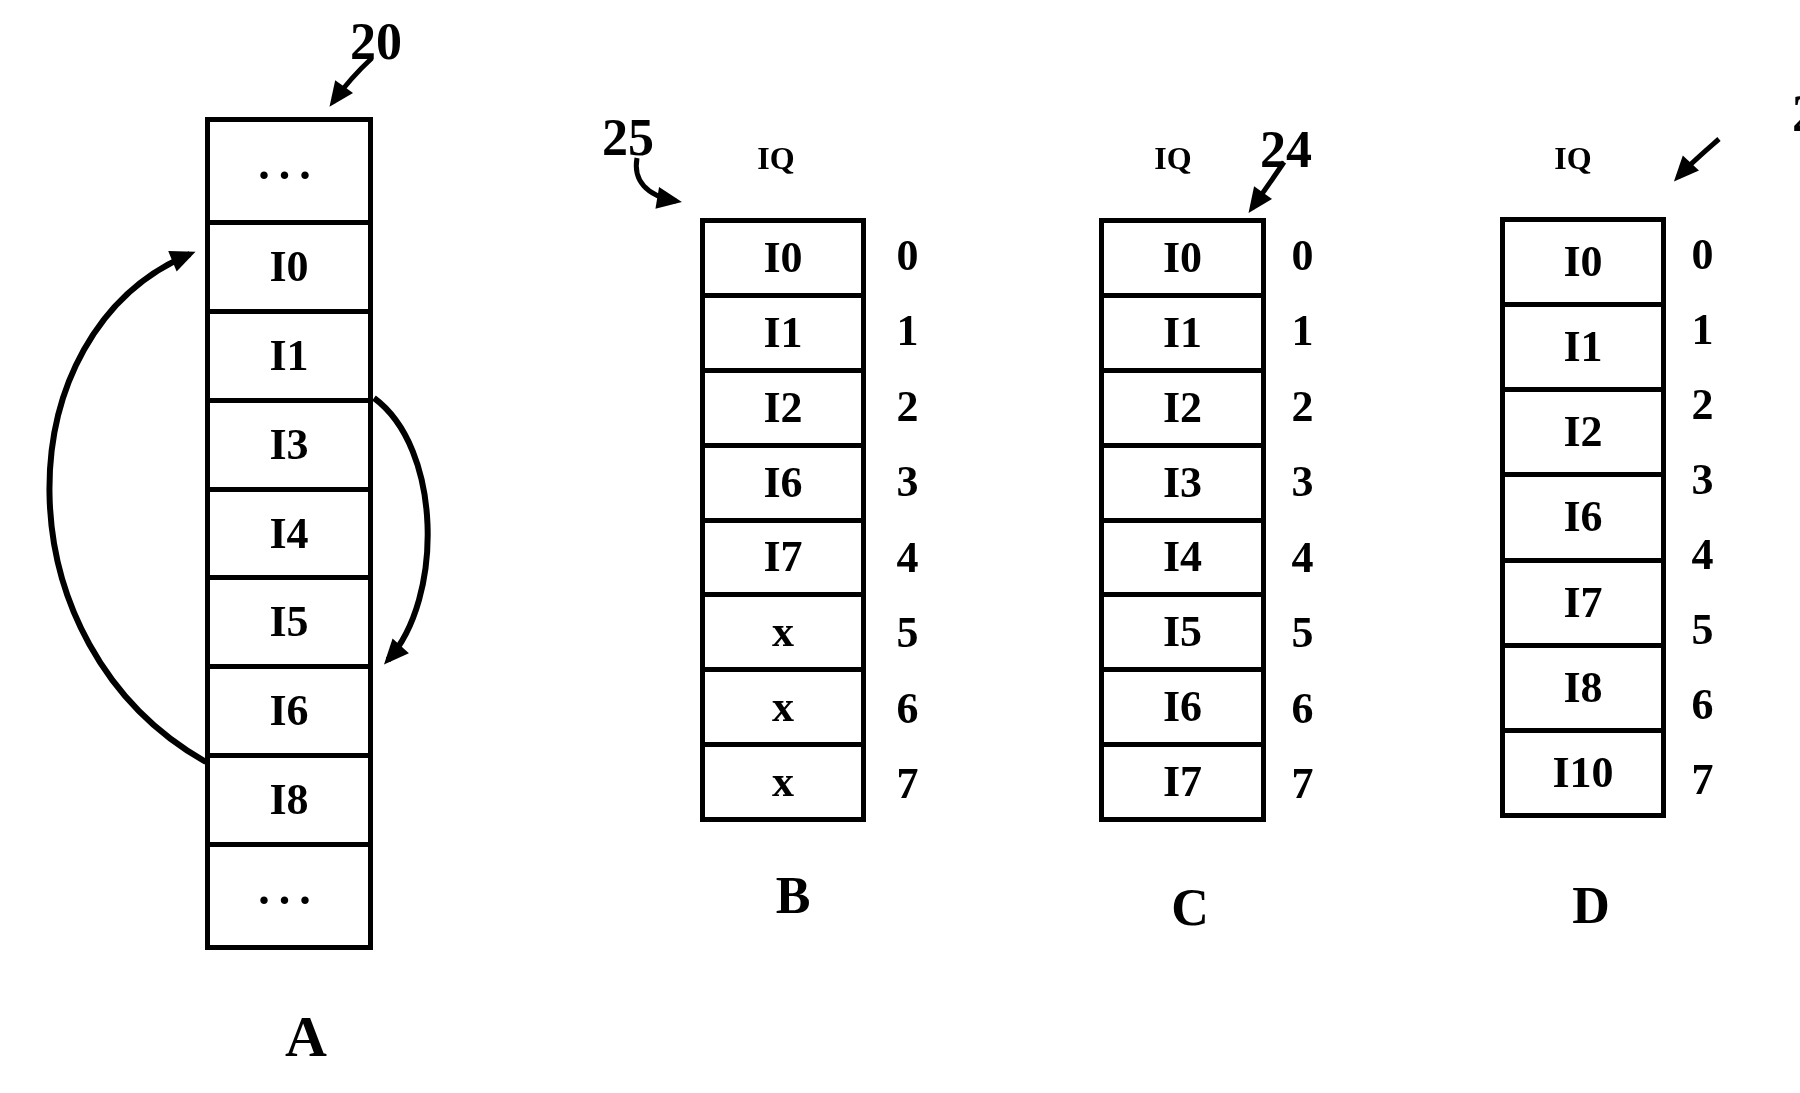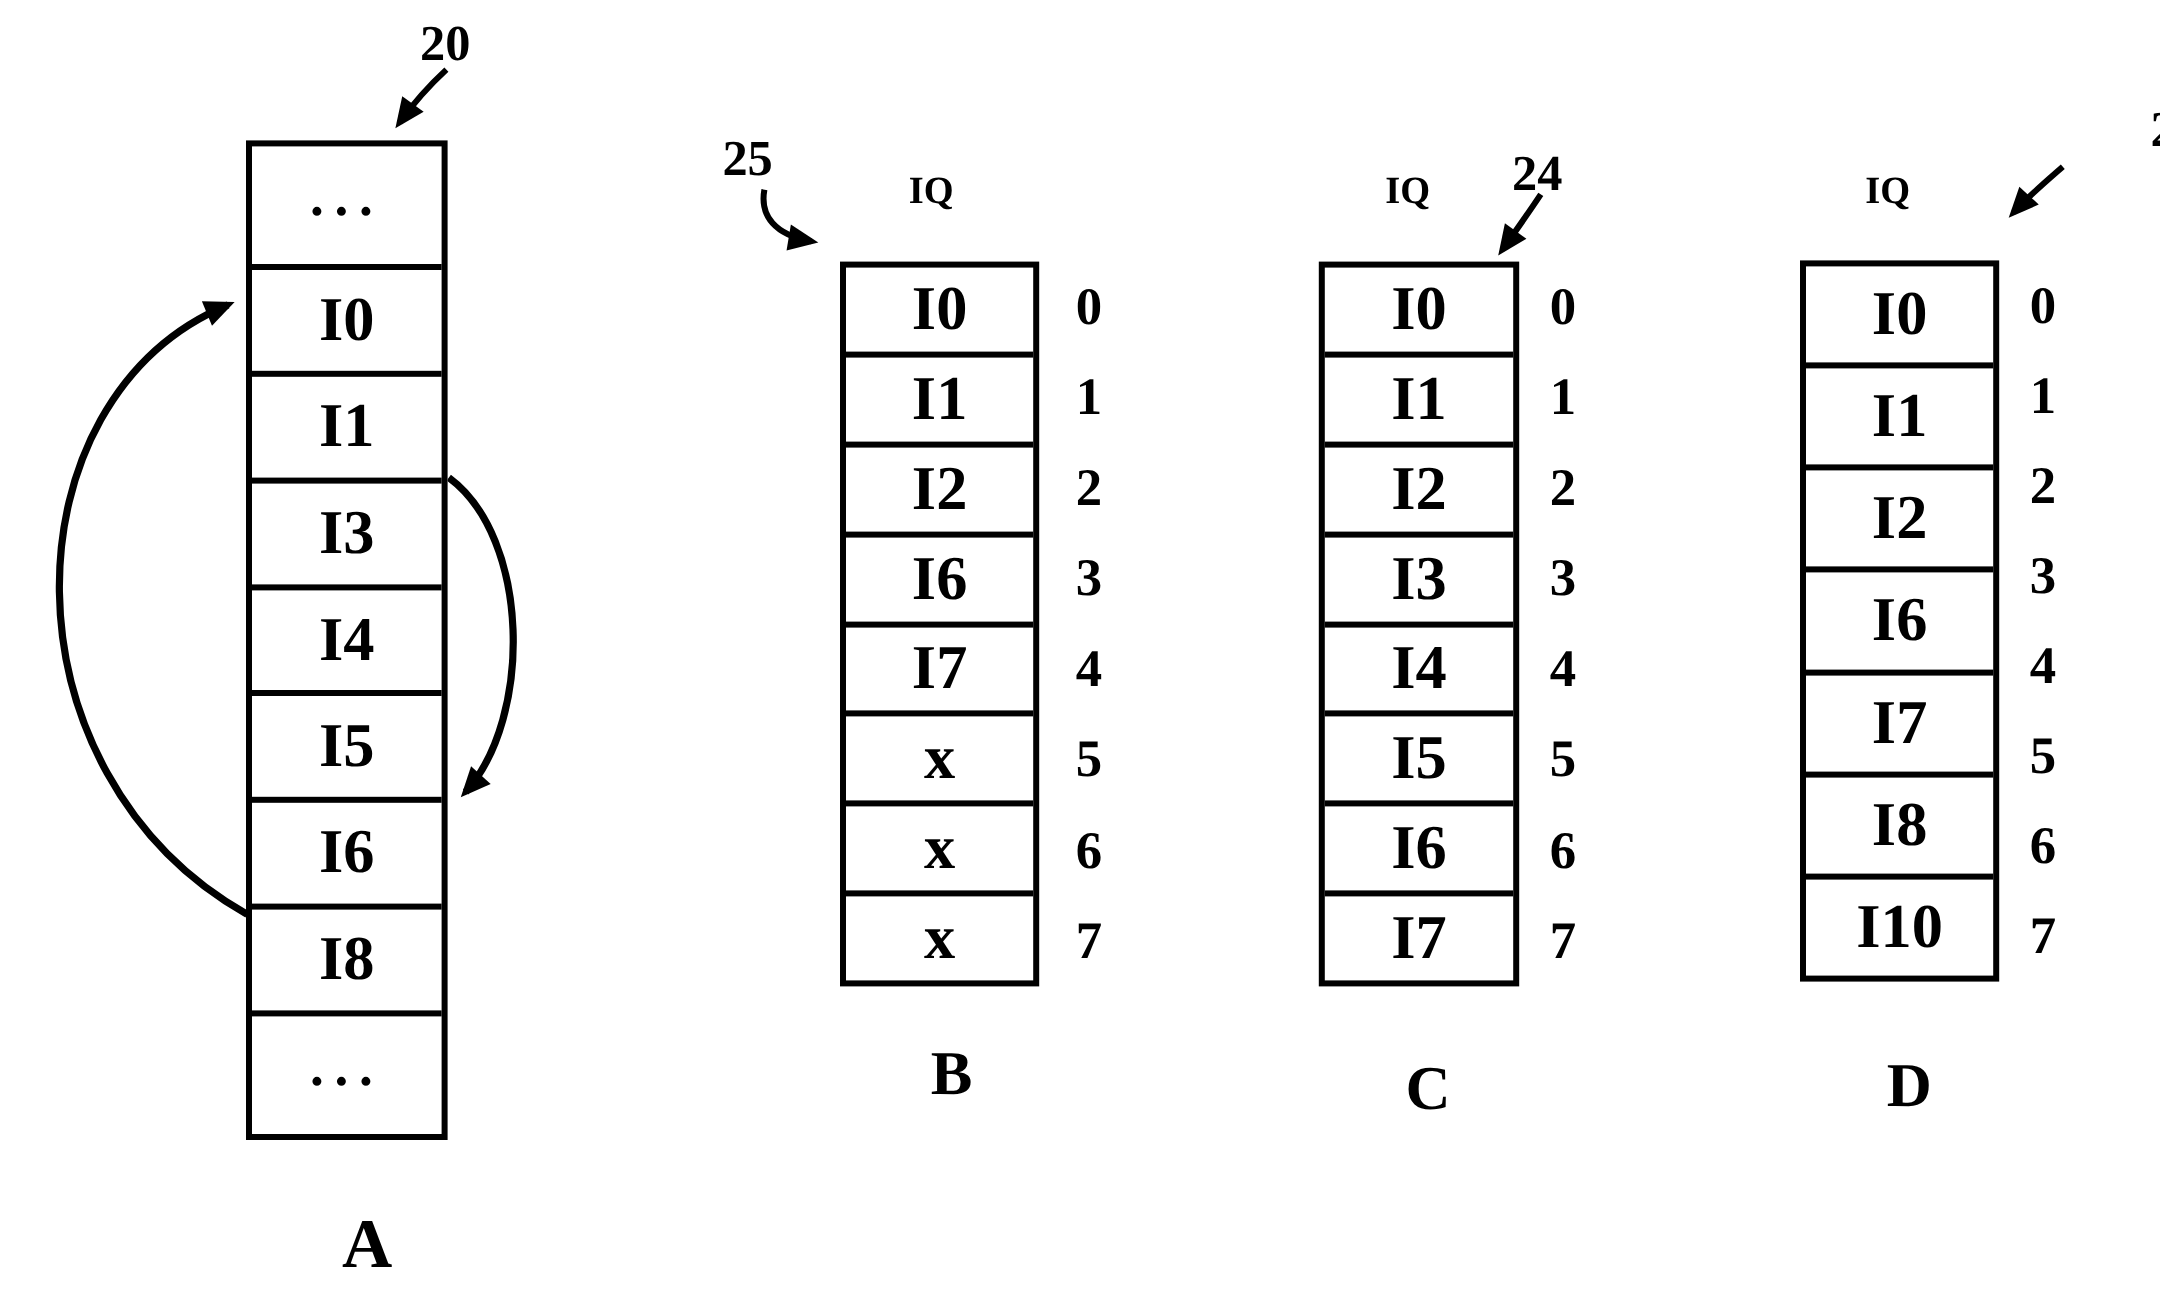--- a/index.html
+++ b/index.html
@@ -16,39 +16,39 @@
   .queue{
     position:absolute;
     display:flex;flex-direction:column;
     border:5px solid #000;
     box-sizing:border-box;
     background:#fff;
   }
   .cell{
     flex:1;
     display:flex;align-items:center;justify-content:center;
-    font-size:52px;
+    font-size:44px;
     line-height:1;
     white-space:nowrap;
     border-top:5px solid #000;
   }
   .cell:first-child{border-top:none;}
   .cell.dots{letter-spacing:9px;font-size:46px;padding-bottom:14px;}
   .idx-col{
     position:absolute;
     display:flex;flex-direction:column;
     box-sizing:border-box;
   }
   .idx{
     flex:1;
     display:flex;align-items:center;justify-content:center;
     font-size:44px;line-height:1;
   }
   .lbl{position:absolute;line-height:1;white-space:nowrap;}
-  .ref-num{font-size:42px;}
+  .ref-num{font-size:52px;}
   .iq-title{font-size:32px;width:80px;text-align:center;}
   .panel-letter{font-size:52px;width:60px;text-align:center;}
   .panel-letter-a{font-size:58px;}
 </style>
 </head>
 <body>
 
 <div class="stage">
 
   <svg class="arrow-layer" viewBox="0 0 1800 1093" xmlns="http://www.w3.org/2000/svg">

